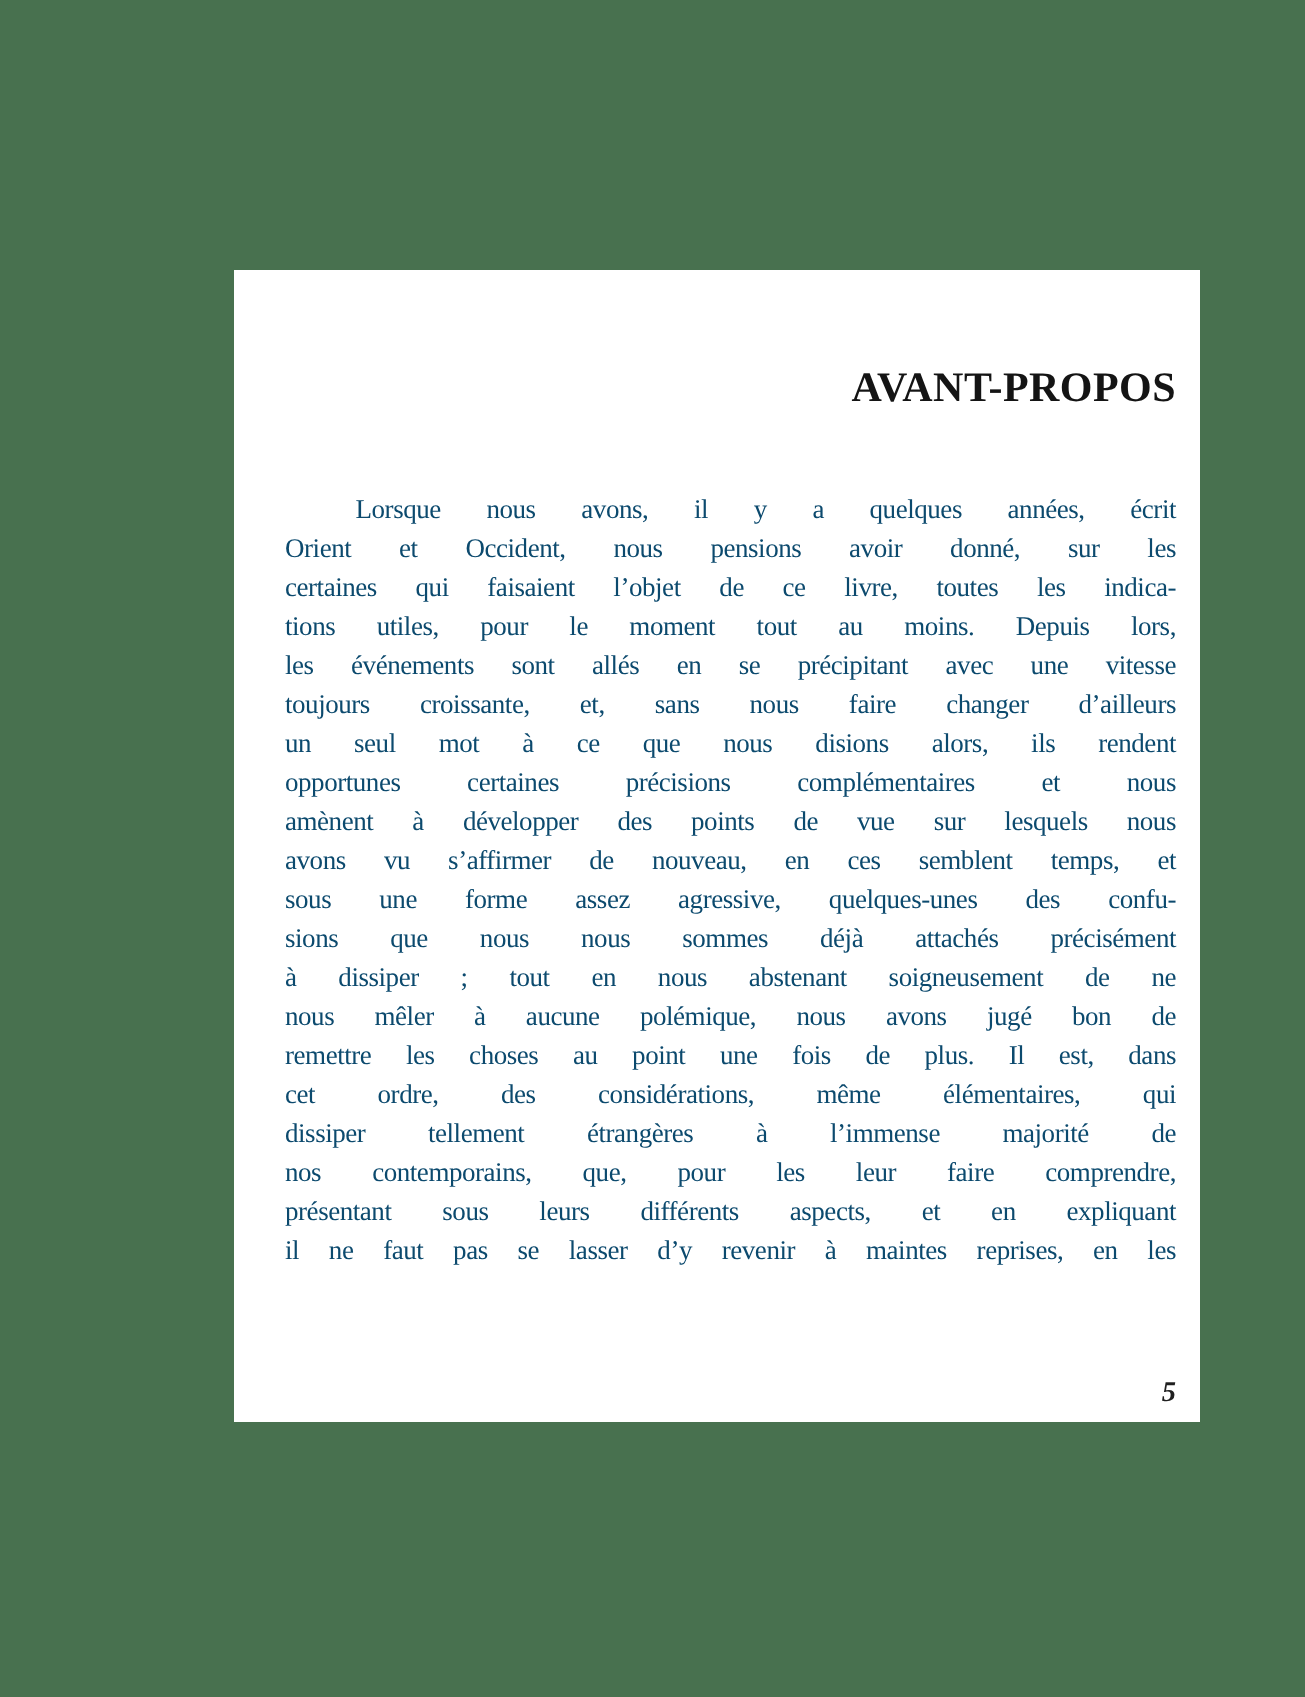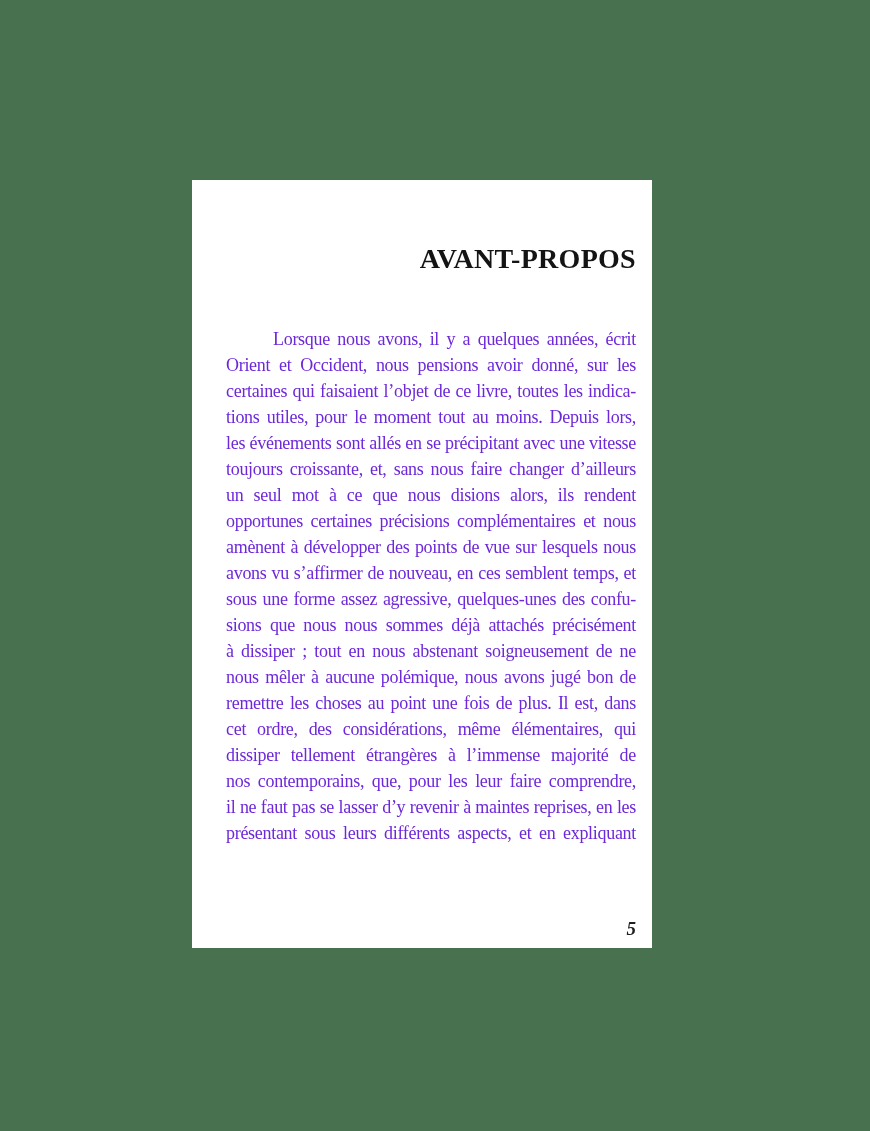--- a/index.html
+++ b/index.html
@@ -11,44 +11,43 @@
     height: 1131px;
     background: #48714F;
     position: relative;
     font-family: "Liberation Serif", serif;
     overflow: hidden;
   }
   .book-page {
     position: absolute;
     left: 156px;
     top: 180px;
-    width: 460px;
+    width: 644px;
     height: 768px;
     background: #ffffff;
-    margin-left: 36px;
   }
   .page-title {
     position: absolute;
     top: 64px;
     left: 34px;
     right: 16px;
     text-align: right;
     font-size: 28px;
     font-weight: bold;
     line-height: 1.1;
     letter-spacing: 0.3px;
     color: #141414;
     margin: 0;
   }
   .body-text {
     position: absolute;
     top: 146px;
     left: 34px;
     right: 16px;
-    color: #6d28d9;
+    color: #0c4a6e;
     font-size: 18px;
     letter-spacing: -0.3px;
   }
   .line {
     height: 26px;
     line-height: 26px;
     text-align: justify;
     text-align-last: justify;
     white-space: normal;
   }
@@ -86,18 +85,18 @@
       <div class="line">amènent à développer des points de vue sur lesquels nous</div>
       <div class="line">avons vu s’affirmer de nouveau, en ces semblent temps, et</div>
       <div class="line">sous une forme assez agressive, quelques-unes des confu-</div>
       <div class="line">sions que nous nous sommes déjà attachés précisément</div>
       <div class="line">à dissiper ; tout en nous abstenant soigneusement de ne</div>
       <div class="line">nous mêler à aucune polémique, nous avons jugé bon de</div>
       <div class="line">remettre les choses au point une fois de plus. Il est, dans</div>
       <div class="line">cet ordre, des considérations, même élémentaires, qui</div>
       <div class="line">dissiper tellement étrangères à l’immense majorité de</div>
       <div class="line">nos contemporains, que, pour les leur faire comprendre,</div>
+      <div class="line">présentant sous leurs différents aspects, et en expliquant</div>
       <div class="line">il ne faut pas se lasser d’y revenir à maintes reprises, en les</div>
-      <div class="line">présentant sous leurs différents aspects, et en expliquant</div>
     </div>
 
   <div class="page-number">5</div>
 </div>
 
 </body></html>

